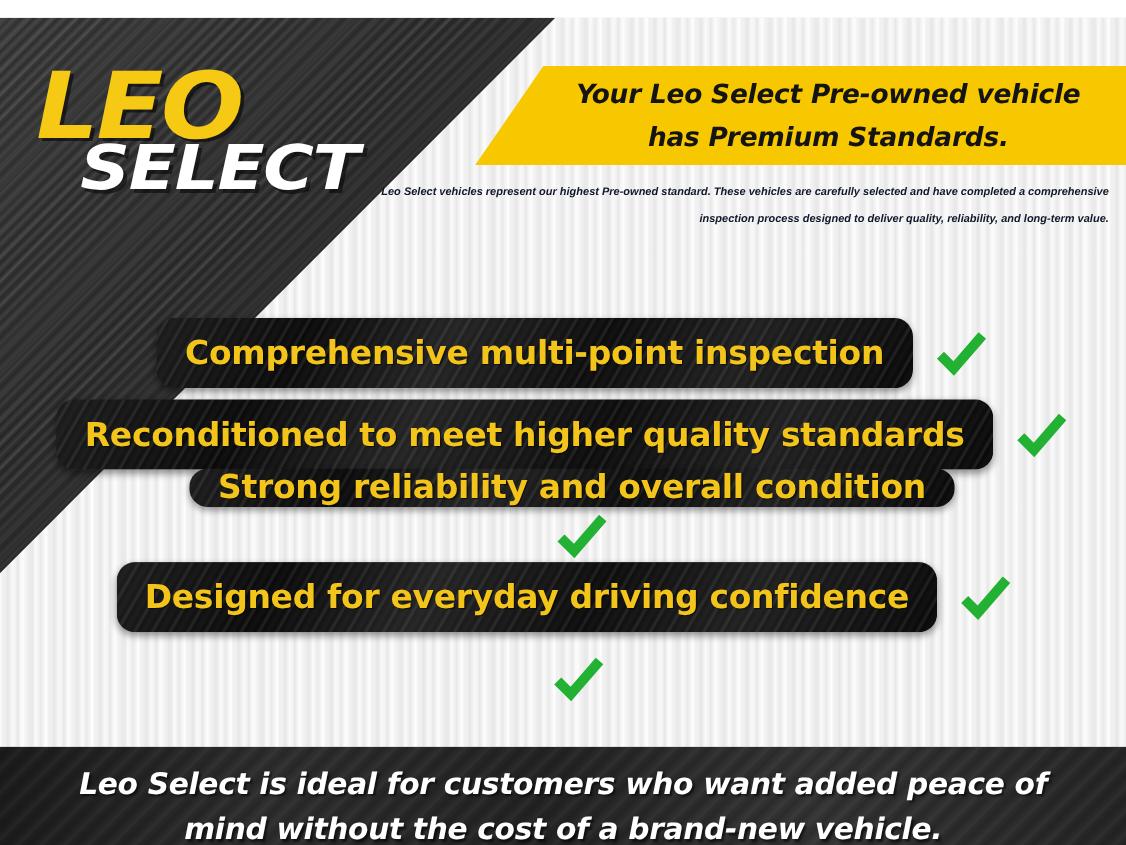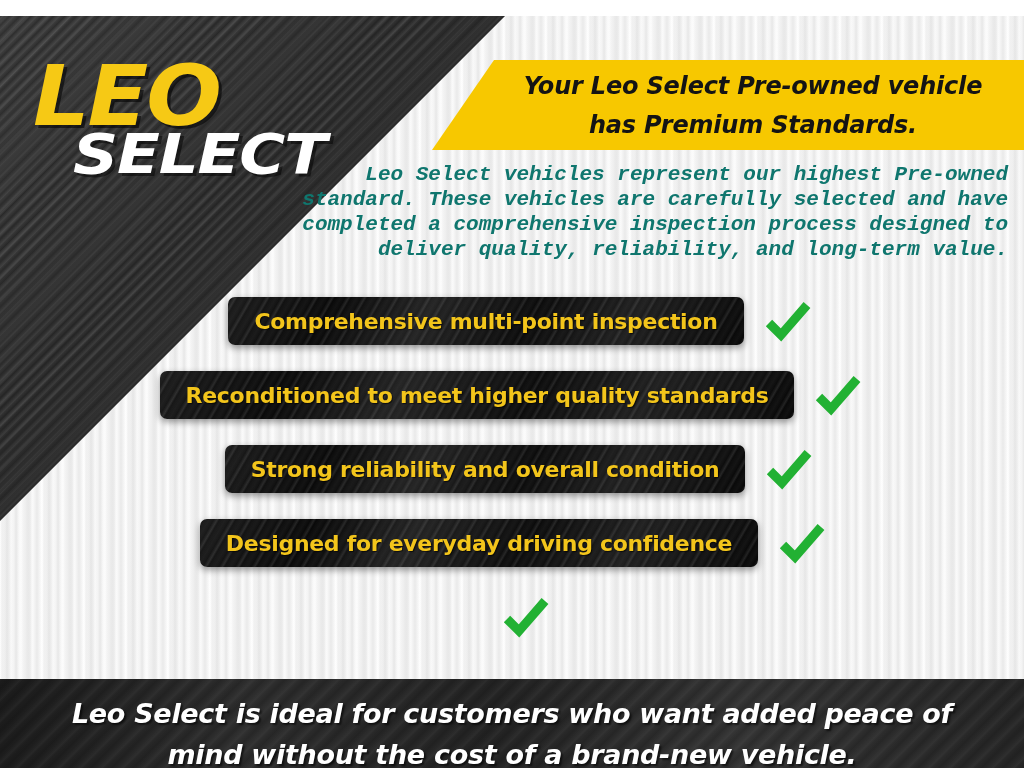--- a/index.html
+++ b/index.html
@@ -152,26 +152,26 @@
     letter-spacing: -0.2px;
   }
 
   
   .intro {
     position: absolute;
     left: 300px;
     top: 146px;
     width: 708px;
     text-align: right;
-    font-family: Liberation Mono, monospace;
-    font-weight: 700;
-    font-style: italic;
-    font-size: 21px;
+    font-family: Liberation Sans, sans-serif;
+    font-weight: 700;
+    font-style: italic;
+    font-size: 10px;
     line-height: 25px;
-    color: #0f766e;
+    color: #0f172a;
     z-index: 5;
   }
 
   
   .features {
     position: absolute;
     left: 0;
     top: 268px;
     width: 1024px;
     z-index: 5;
@@ -181,27 +181,27 @@
     display: flex;
     align-items: center;
     justify-content: center;
     height: 74px;
   }
   .pill {
     position: relative;
     display: inline-flex;
     align-items: center;
     justify-content: center;
-    height: 48px;
+    height: 64px;
     padding: 0 26px;
-    border-radius: 7px;
+    border-radius: 17px;
     color: #F3C51B;
     font-family: "DejaVu Sans", sans-serif;
     font-weight: 700;
-    font-size: 22px;
+    font-size: 30px;
     letter-spacing: -0.3px;
     white-space: nowrap;
     background:
       repeating-linear-gradient(
         -60deg,
         rgba(255,255,255,0.00) 0px,
         rgba(255,255,255,0.10) 2px,
         rgba(255,255,255,0.00) 5px,
         rgba(255,255,255,0.035) 9px,
         rgba(255,255,255,0.00) 14px
@@ -213,21 +213,21 @@
   .check {
     flex: 0 0 auto;
     margin-left: 18px;
     width: 52px;
     height: 52px;
     display: block;
   }
   
   .row-1 { padding-left: 18px; }
   .row-2 { padding-left: 0px; }
-  .row-3 { padding-left: 16px; }
+  .row-3 { padding-left: 16px; flex-direction: column; }
   .row-4 { padding-left: 4px; }
   .row-5 { padding-left: 10px; }
 
   
   .footer {
     position: absolute;
     left: 0;
     top: 663px;
     width: 1024px;
     height: 103px;

